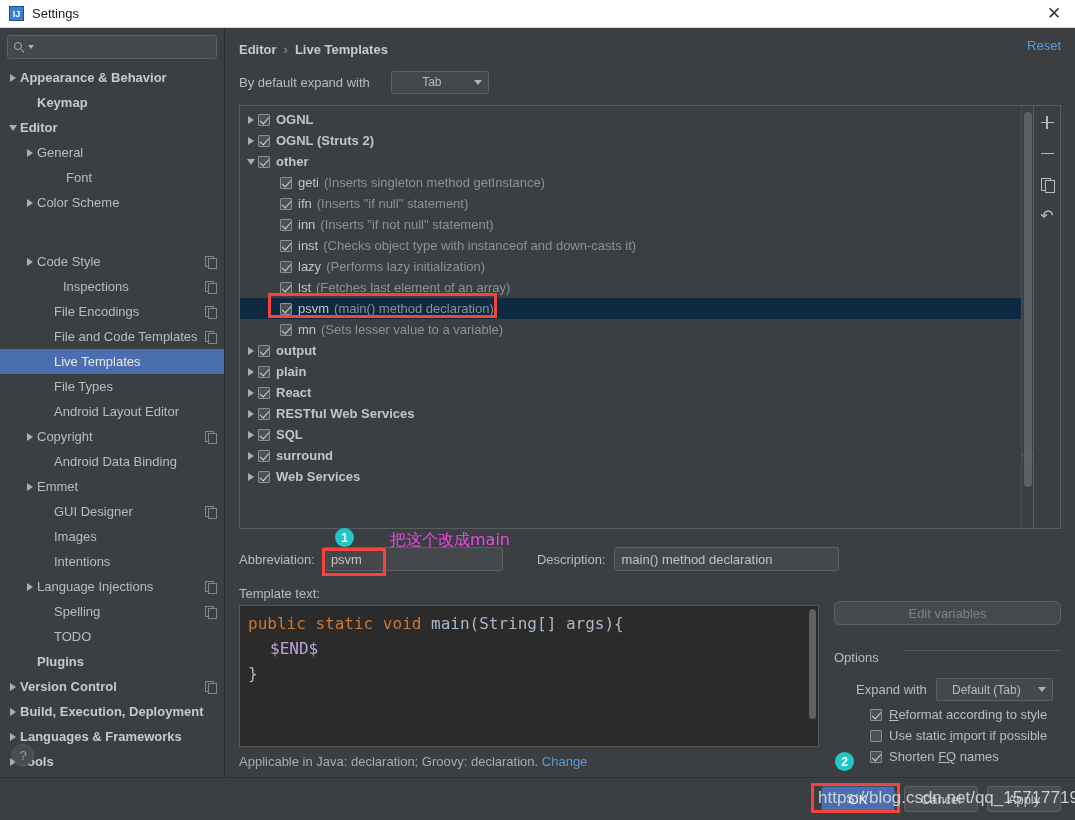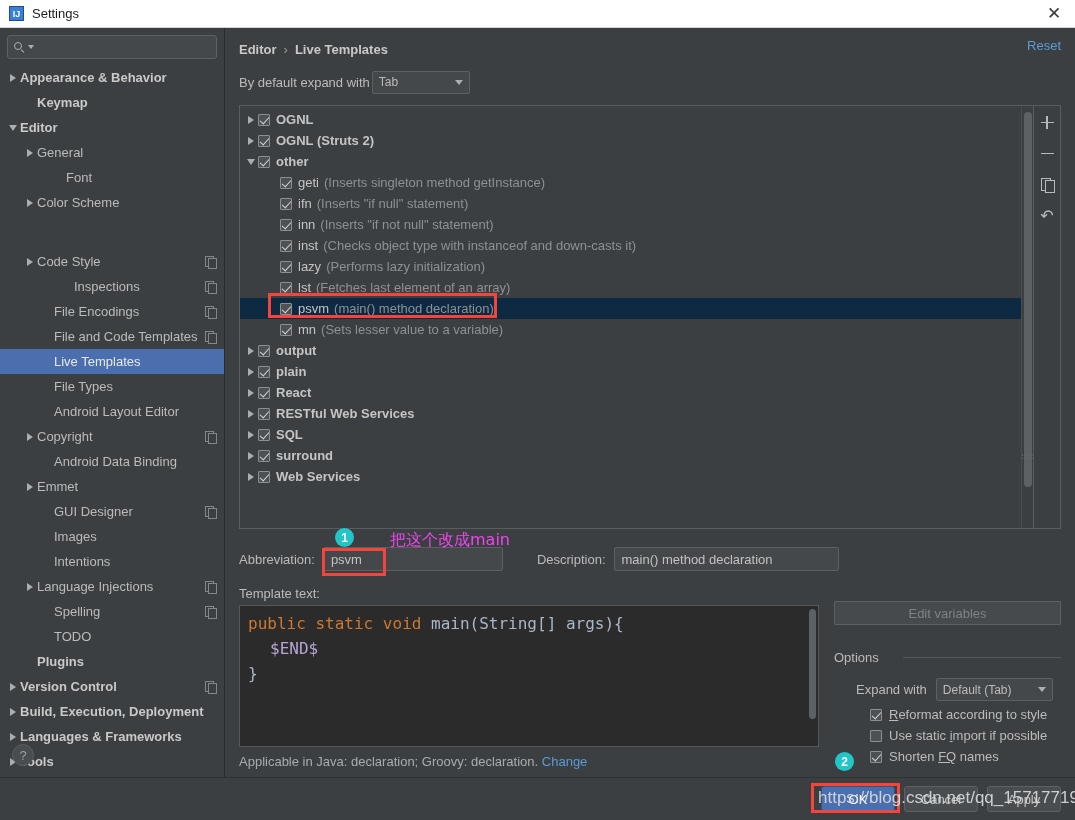--- a/index.html
+++ b/index.html
@@ -86,25 +86,25 @@
     background:#4a4d4f;border:1px solid #5a5d5f;color:#9a9fa1;font-size:13px;
     display:flex;align-items:center;justify-content:center;cursor:pointer;
   }
 
   
   #rightpane{ flex:1 1 auto; padding:10px 14px 0 14px; position:relative; }
   #breadcrumb{ display:flex;align-items:center;gap:7px;font-weight:bold;font-size:13px;color:#c9c9c9;height:22px; }
   #breadcrumb .sep{ color:#9a9a9a;font-weight:normal; }
   #reset-link{ position:absolute; right:14px; top:10px; color:#5a9bd5; font-size:13px; cursor:pointer; font-weight:normal;}
 
-  #expandrow{ display:flex;align-items:center;gap:2px;margin-top:10px;height:24px; }
+  #expandrow{ display:flex;align-items:center;gap:21px;margin-top:10px;height:24px; }
   #expandrow .lbl{ font-size:13px;color:#bbbbbb; }
   .combo{
     height:23px;background:#45484a;border:1px solid #5e6060;border-radius:2px;
-    display:flex;align-items:center;padding:0 6px;cursor:pointer;color:#bbb;font-size:12px;
+    display:flex;align-items:center;padding:0 6px;cursor:pointer;color:#bbb;font-size:12px;text-align:center;
   }
   .combo .cv{ flex:1 1 auto; }
   .combo .carr{ width:0;height:0;border-left:4.5px solid transparent;border-right:4.5px solid transparent;border-top:5px solid #a9b0b3;margin-left:8px; }
 
   
   #tmpl-panel{
     margin-top:11px; height:424px; background:#3c3f41;
     border:1px solid #5a5d5f; display:flex; position:relative;
   }
   #tmpl-list{ flex:1 1 auto; overflow:hidden; position:relative; padding-top:3px; }
@@ -167,25 +167,25 @@
   #code-area .ln{ height:25px;line-height:25px;white-space:pre; }
   .kw{ color:#cc7832; }
   .pl{ color:#a9b7c6; }
   .var{ color:#b9a5d8; }
   #code-scroll{ position:absolute;right:2px;top:3px;width:7px;height:110px;background:#5d6163;border-radius:4px; }
   #applic{ margin-top:7px;font-size:13px;color:#a8acae; }
   #applic .chg{ color:#5a9bd5;cursor:pointer; }
 
   #tt-right{ flex:1 1 auto; padding-left:15px; padding-top:2px; }
   #edit-vars{
-    height:24px;background:#474a4c;border:1px solid #5e6060;border-radius:1px;
+    height:24px;background:#474a4c;border:1px solid #5e6060;border-radius:6px;
     display:flex;align-items:center;justify-content:center;color:#7e8284;font-size:13px;
     margin-top:13px;
   }
-  #options-hdr{ display:flex;align-items:center;gap:24px;margin-top:25px; }
+  #options-hdr{ display:flex;align-items:flex-start;gap:24px;margin-top:25px; }
   #options-hdr .ot{ font-size:13px;color:#bbbbbb; }
   #options-hdr .line{ flex:1 1 auto;height:1px;background:#555859; }
   #expandwith-row{ display:flex;align-items:center;gap:9px;margin-top:13px;margin-left:22px; }
   .optcb-row{ display:flex;align-items:center;gap:7px;margin-top:6px;margin-left:36px; }
   .optcb{
     width:12px;height:12px;flex:0 0 12px;border:1px solid #8a8f91;background:#4e5153;border-radius:1px;position:relative;
   }
   .optcb.on::after{
     content:"";position:absolute;left:3px;top:0px;width:4px;height:8px;
     border:solid #d2d6d8;border-width:0 1.6px 1.6px 0;transform:rotate(42deg);
@@ -276,21 +276,21 @@
           </span>
           <span class="ti-label">Color Scheme</span>
         </div>
         <div class="tree-item" style="padding-left: 23px; margin-top: 34px;">
           <span class="tw">
             <span class="arrow-r"></span>
           </span>
           <span class="ti-label">Code Style</span>
           <span class="copy-badge"></span>
         </div>
-        <div class="tree-item" style="padding-left: 60px;">
+        <div class="tree-item" style="padding-left: 40px; gap: 9px;">
           <span class="tw"></span>
           <span class="ti-label">Inspections</span>
           <span class="copy-badge"></span>
         </div>
         <div class="tree-item" style="padding-left: 40px;">
           <span class="tw"></span>
           <span class="ti-label">File Encodings</span>
           <span class="copy-badge"></span>
         </div>
         <div class="tree-item" style="padding-left: 40px;">

